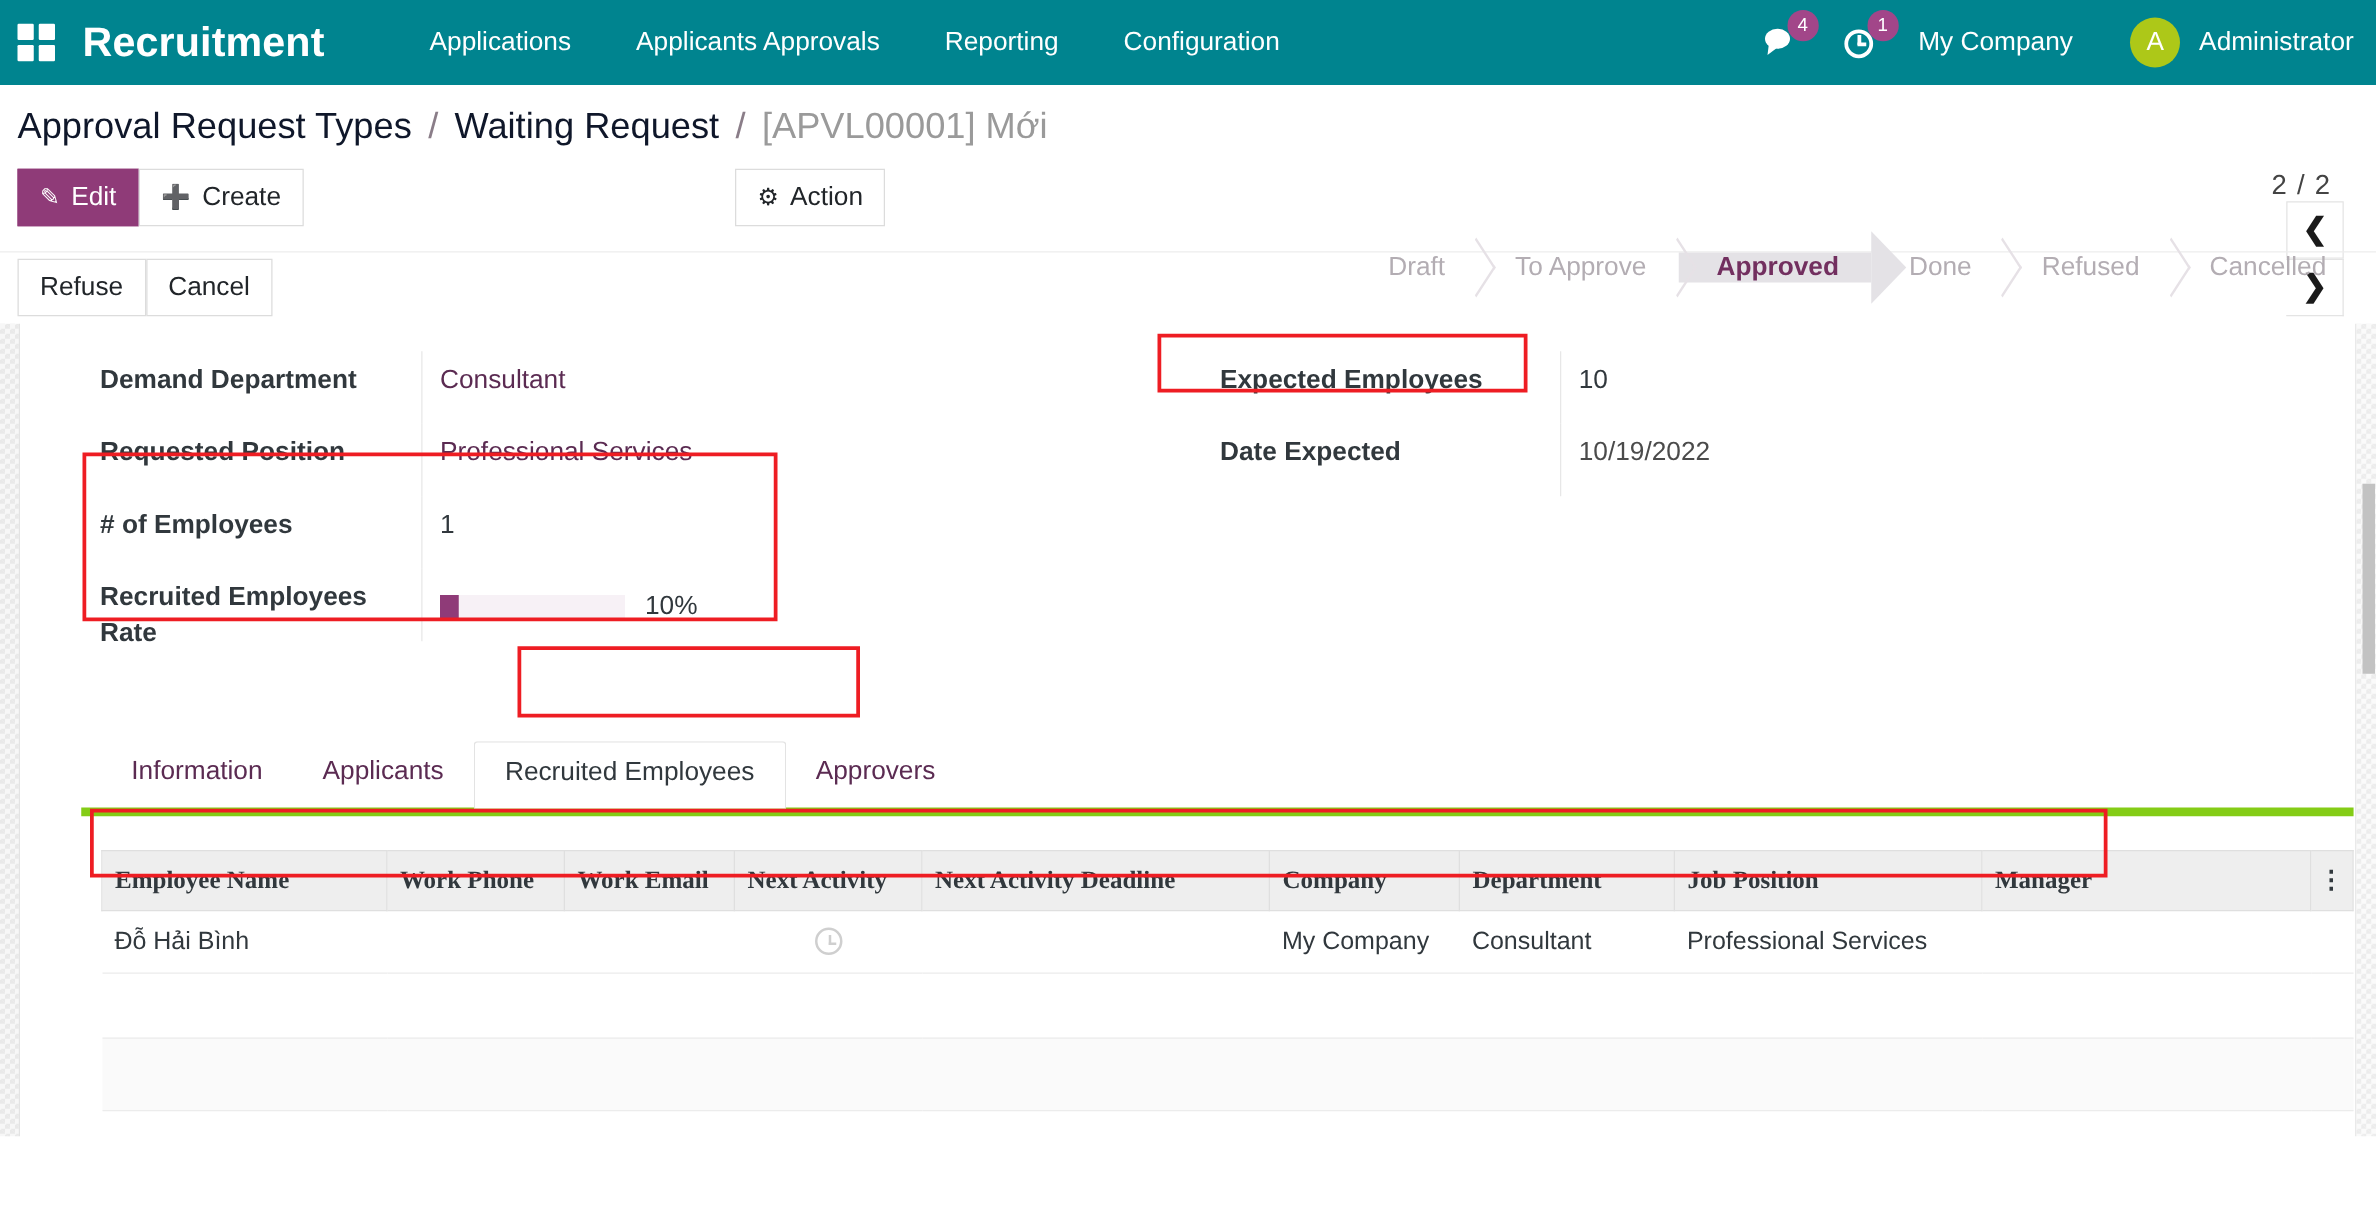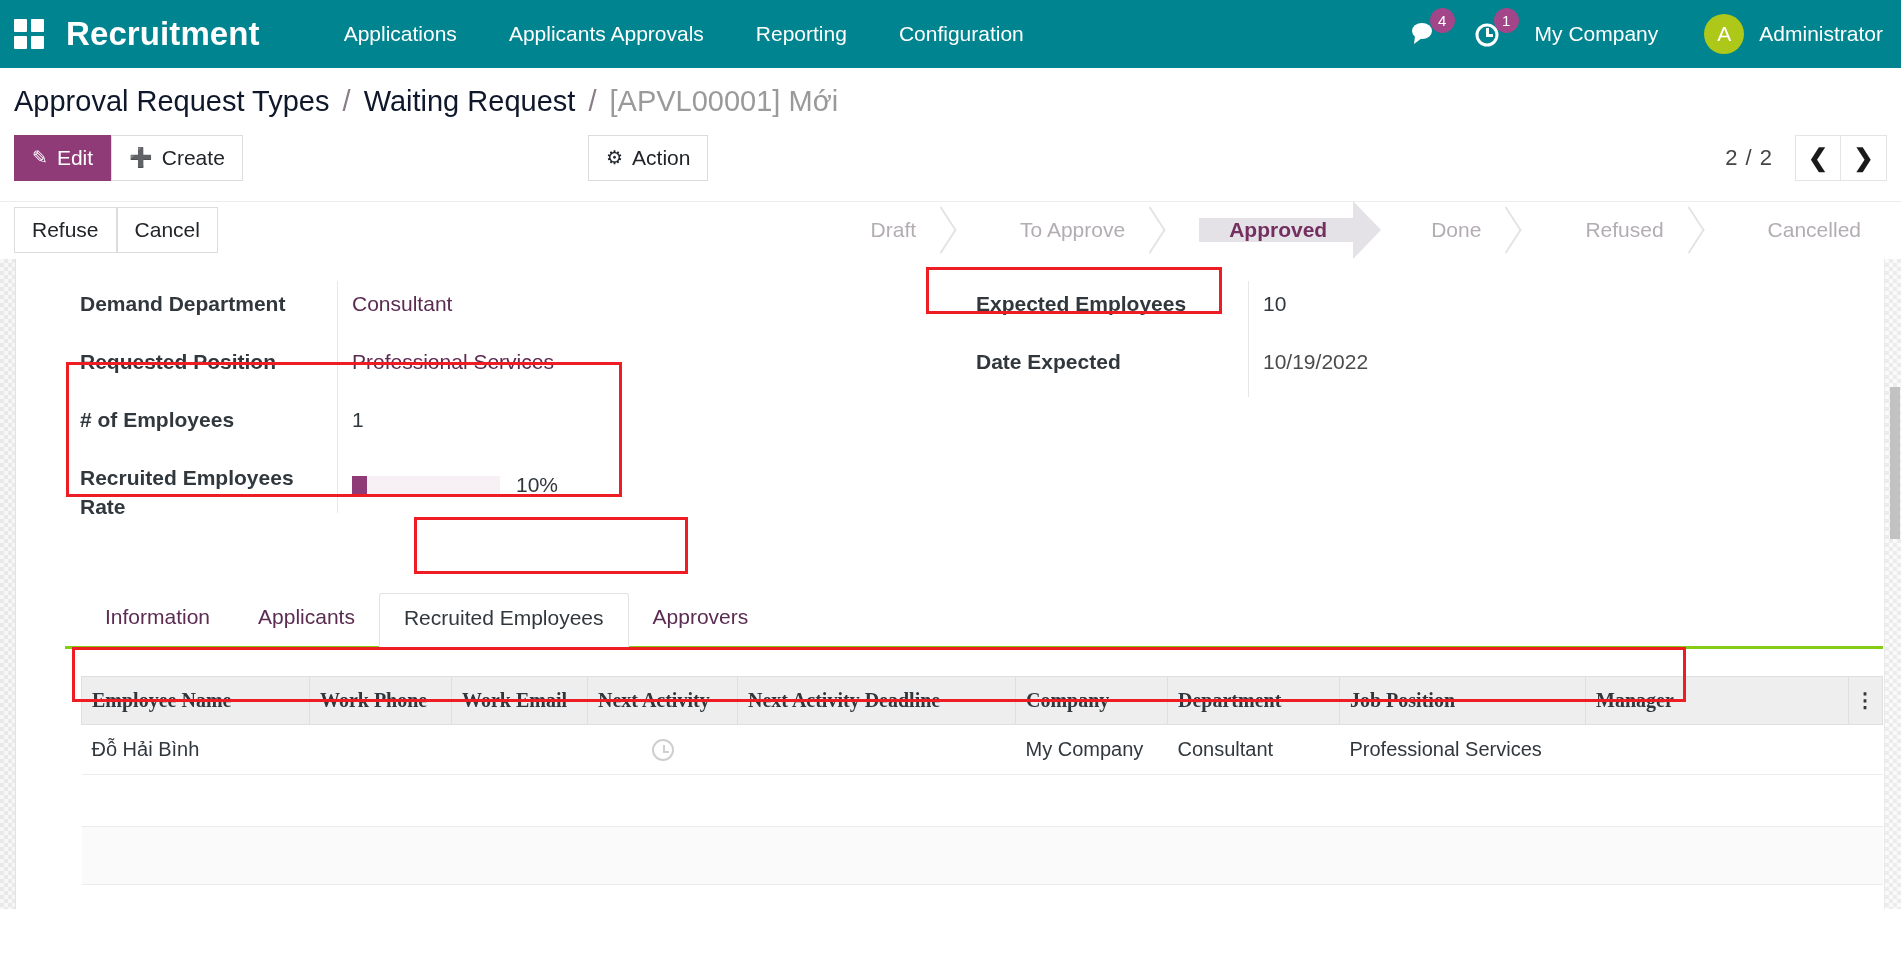--- a/index.html
+++ b/index.html
@@ -138,20 +138,21 @@
   .btn .gl { margin-right: 9px; font-size: 19px; display:inline-block; }
   .action-btn-wrap {
     position: absolute;
     left: 588px; top: 0;
   }
   .pager {
     position: absolute;
     right: 14px; top: 0;
     display: flex;
     align-items: center;
+    flex-direction: column;
   }
   .pager-count {
     font-size: 22px;
     color: #444;
     margin-right: 22px;
     white-space: nowrap;
     letter-spacing: 1px;
   }
   .pager-btn {
     width: 46px; height: 46px;
@@ -172,22 +173,21 @@
     height: 58px;
     margin-top: 10px;
     padding-left: 14px;
     display: flex;
     align-items: center;
   }
   .statusbar {
     position: absolute;
     right: 14px; top: 0; bottom: 0;
     display: flex;
-    align-items: center;
-    gap: 48px;
+    align-items: flex-start;
   }
   .st {
     display: flex;
     align-items: center;
     padding: 0 26px 0 30px;
     font-size: 21px;
     color: #b3adb3;
     position: relative;
     background: transparent;
     cursor: pointer;
@@ -321,21 +321,21 @@
     position: absolute;
     border: 3px solid #ee1d23;
     pointer-events: none;
     z-index: 30;
   }
 
   
   .notebook { padding: 0 0 0 48px; margin-top: 62px; }
   .tabs {
     display: flex;
-    border-bottom: 3px solid #84cc16;
+    border-bottom: 7px solid #84cc16;
     padding-left: 16px;
   }
   .tab {
     font-size: 21px;
     color: #5b2b52;
     padding: 12px 24px 16px 24px;
     cursor: pointer;
     white-space: nowrap;
     border-bottom: 1px solid transparent;
   }

